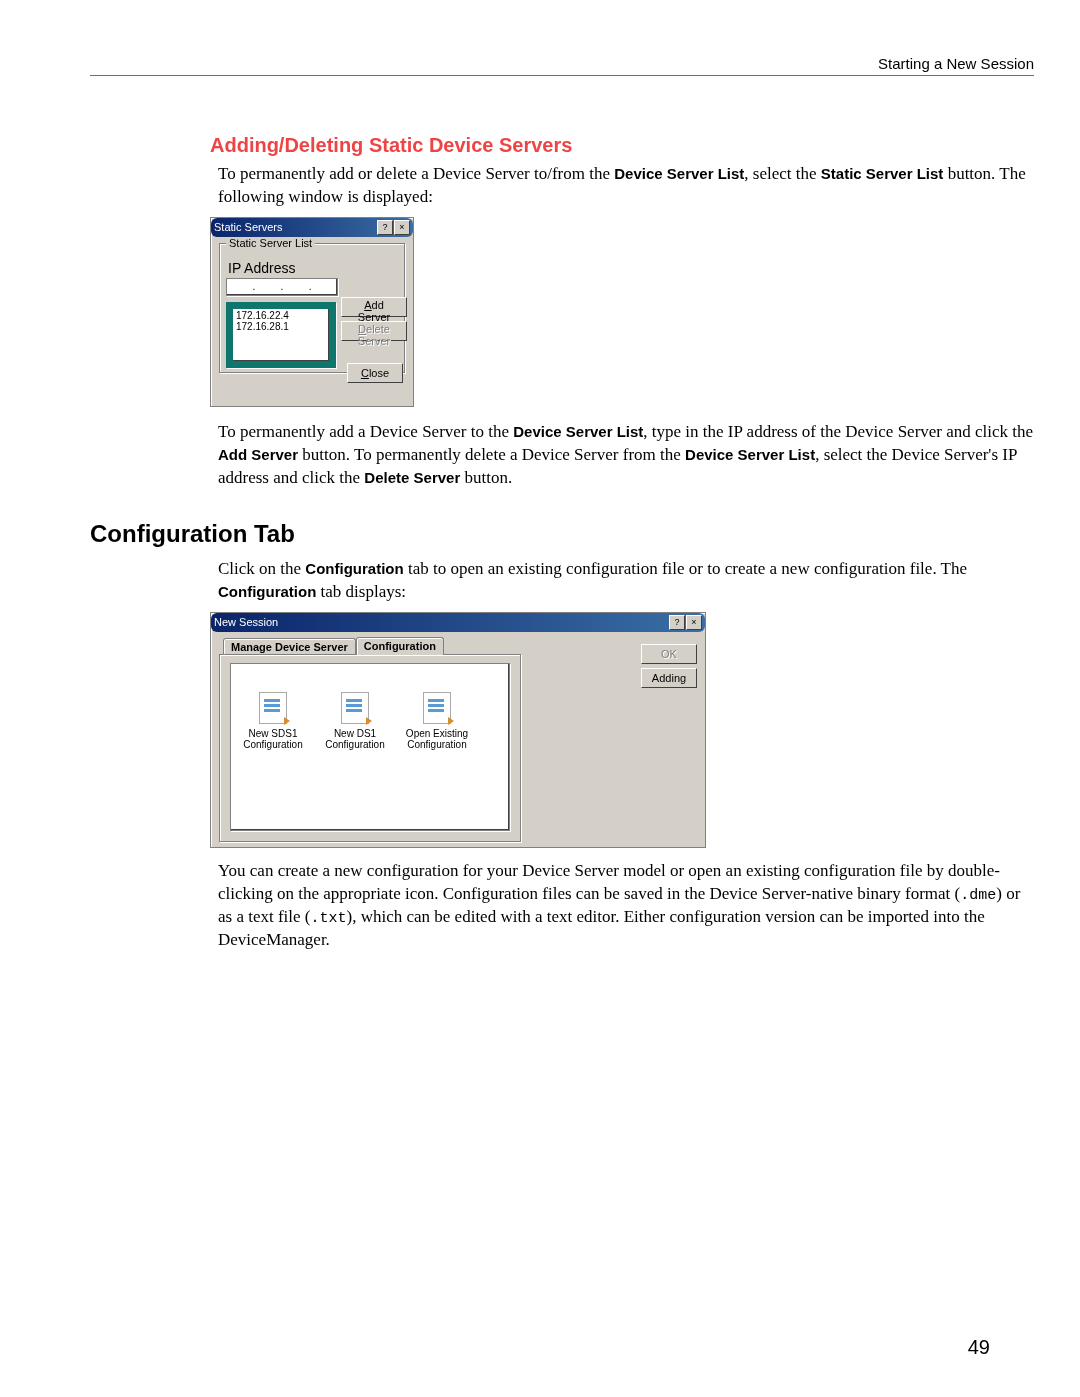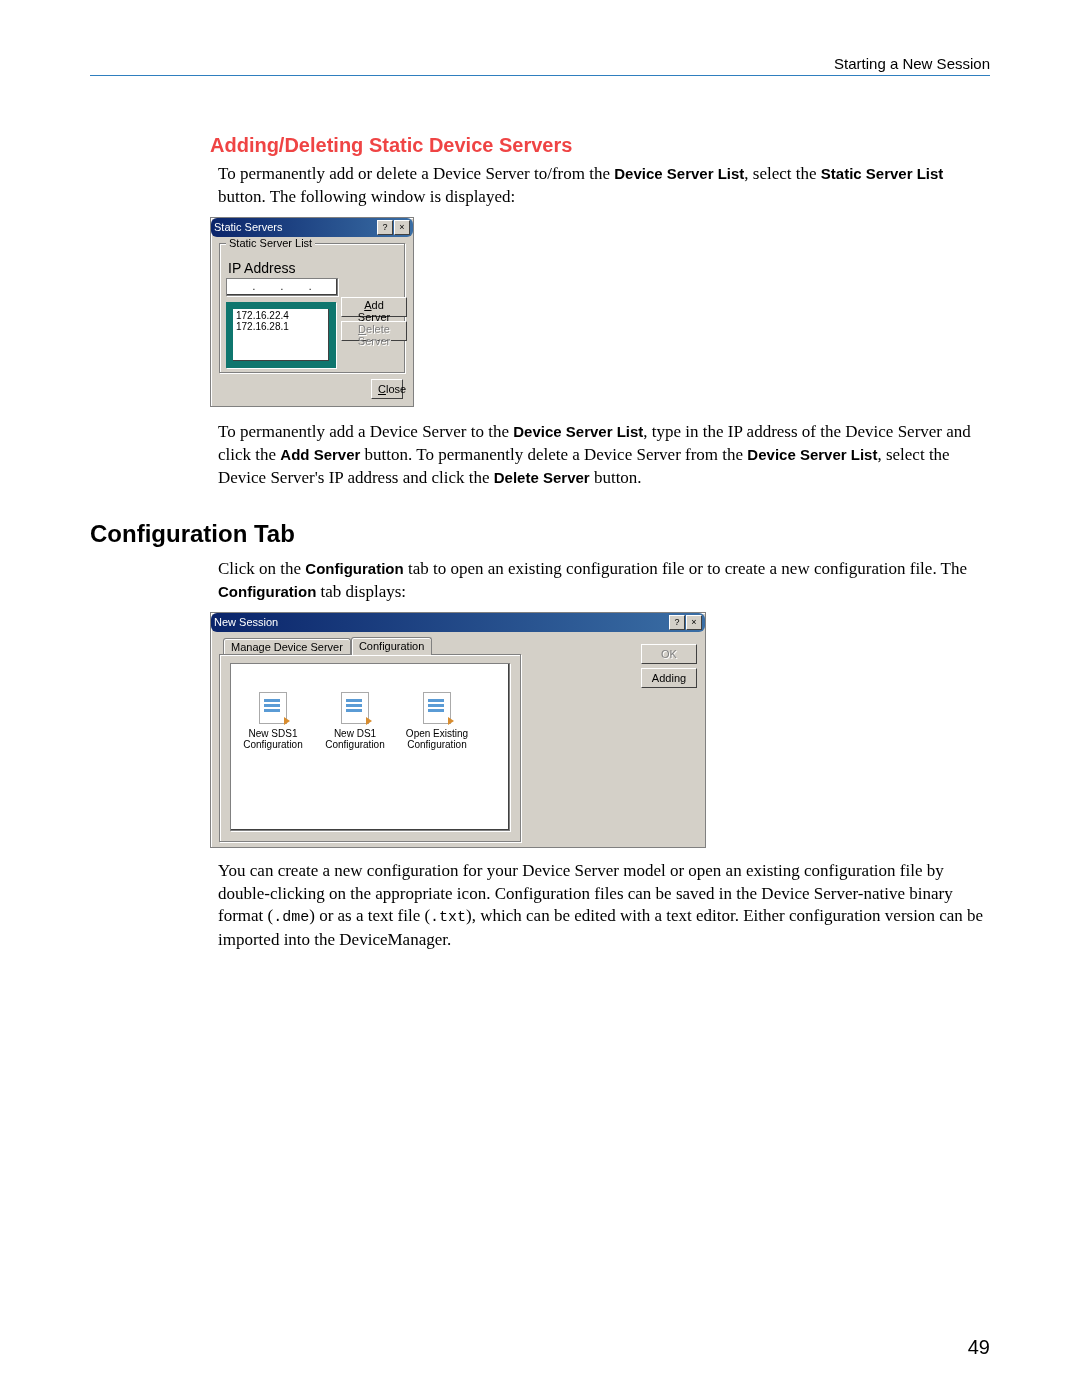--- a/index.html
+++ b/index.html
@@ -7,21 +7,21 @@
     padding: 0;
     background: #fff;
     font-family: "Times New Roman", Times, serif;
     color: #000;
   }
   .page {
     width: 1080px;
     height: 1397px;
     position: relative;
     box-sizing: border-box;
-    padding: 55px 90px 40px 90px;
+    padding: 55px 46px 40px 90px;
   }
   .header-line {
     border-bottom: 1px solid #2f7fbf;
     padding-bottom: 3px;
     text-align: right;
     font-family: Arial, Helvetica, sans-serif;
     font-size: 15px;
     color: #000;
   }
   .page-number {
@@ -124,27 +124,27 @@
     background: #d4d0c8;
     border: 1px solid #fff;
     border-right-color:#404040; border-bottom-color:#404040;
     font-size: 11px; font-family: Tahoma, Arial, sans-serif;
     text-align: center;
     box-sizing: border-box;
   }
   .win-btn.disabled { color: #808080; text-shadow: 1px 1px 0 #fff;}
   .add-btn { position:absolute; right:6px; top: 60px; width: 66px; height:20px; }
   .del-btn { position:absolute; right:6px; top: 84px; width: 66px; height:20px; }
-  .close-btn { position:absolute; right:10px; bottom:8px; width:32px; height:20px; }
+  .close-btn { position:absolute; right:10px; bottom:24px; width:56px; height:20px; }
   .underline-first::first-letter { text-decoration: underline; }
 
   
   .session-dlg { width: 496px; height: 236px; margin: 6px 0 12px 0;}
   .session-body { position:relative; height: calc(100% - 18px); padding: 5px 8px 8px 8px; box-sizing:border-box;}
-  .tabs { display:flex; align-items:flex-start; margin-left:4px;}
+  .tabs { display:flex; align-items:flex-start; margin-left:4px;font-weight:bold;}
   .tab {
     font-size:11px; padding:2px 7px 2px 7px;
     background:#d4d0c8;
     border:1px solid #808080;
     border-bottom:none;
     border-top-left-radius:3px; border-top-right-radius:3px;
     box-shadow: 1px 0 0 #fff inset, 0 1px 0 #fff inset;
     position:relative;
   }
   .tab.inactive { top:1px; background:#d4d0c8;}

